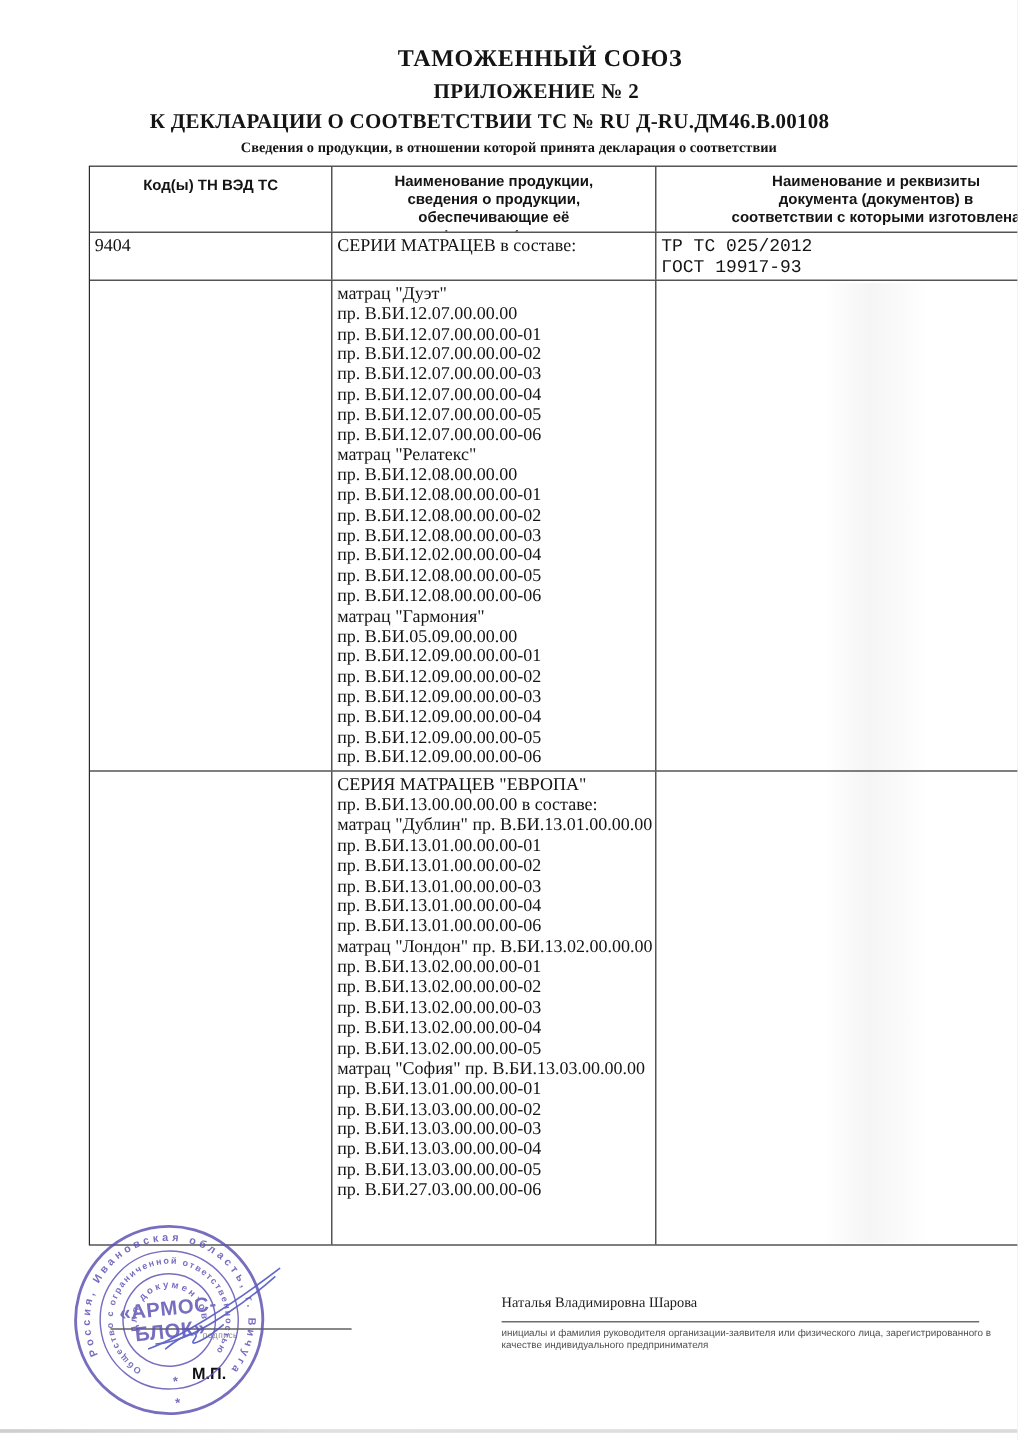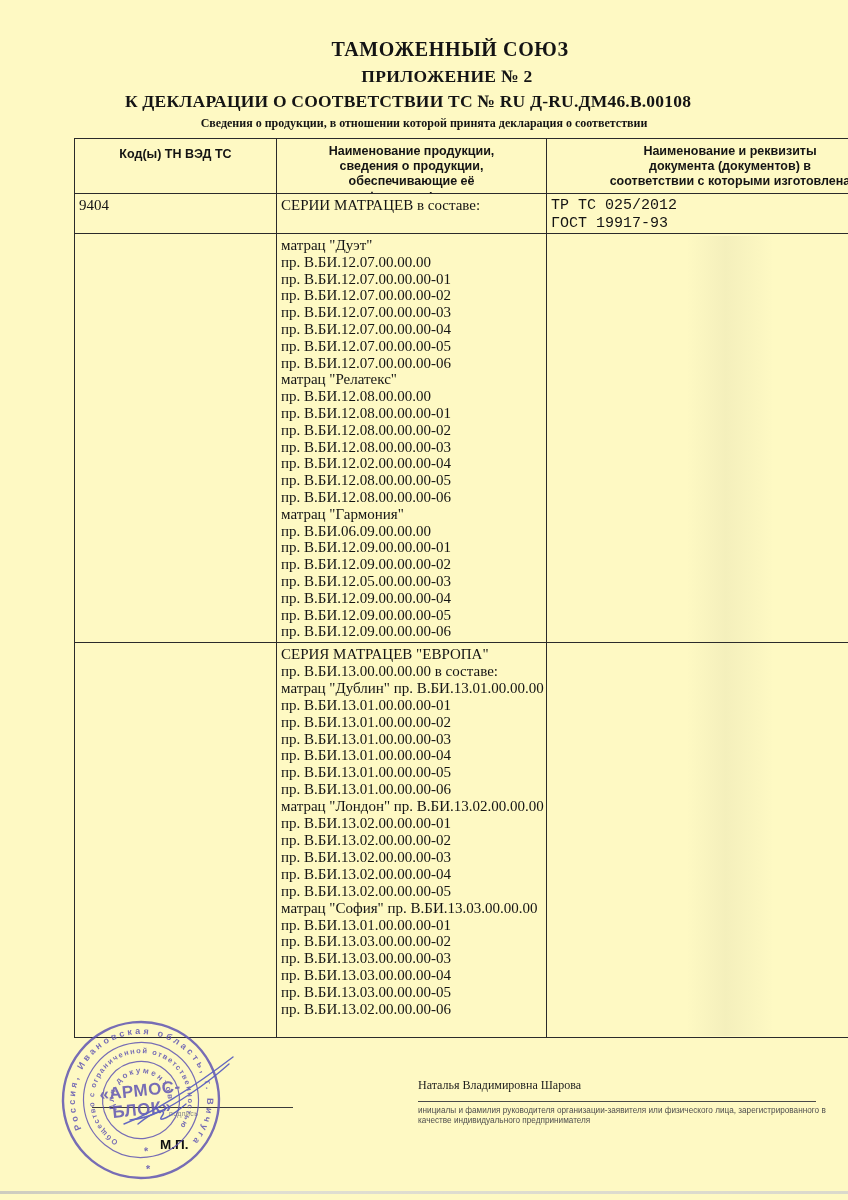--- a/index.html
+++ b/index.html
@@ -1,18 +1,18 @@
 <!DOCTYPE html>
 <html><head>
 <meta charset="utf-8">
 <style>
   html,body{margin:0;padding:0;background:#e8e8e8;}
   .page{
     position:relative;width:848px;height:1200px;margin:0 auto;
-    background:#fef9c3;overflow:hidden;
+    background:#ffffff;overflow:hidden;
     font-family:"Liberation Serif","DejaVu Serif",serif;color:#141414;
   }
   
   .hline{position:absolute;width:100%;text-align:center;font-weight:bold;white-space:nowrap;}
   .h1{top:38px;left:26px;font-size:20px;letter-spacing:.6px;}
   .h2{top:66px;left:23px;font-size:17.5px;letter-spacing:.3px;}
   .h3{top:91px;left:-16px;font-size:17.5px;letter-spacing:.2px;}
   .h4{top:116px;left:0;font-size:12px;}
   
   .tbl{position:absolute;left:74px;top:138px;width:840px;height:900px;
@@ -110,56 +110,55 @@
           <div class="cell-line">пр. В.БИ.12.07.00.00.00-06</div>
           <div class="cell-line">матрац "Релатекс"</div>
           <div class="cell-line">пр. В.БИ.12.08.00.00.00</div>
           <div class="cell-line">пр. В.БИ.12.08.00.00.00-01</div>
           <div class="cell-line">пр. В.БИ.12.08.00.00.00-02</div>
           <div class="cell-line">пр. В.БИ.12.08.00.00.00-03</div>
           <div class="cell-line">пр. В.БИ.12.02.00.00.00-04</div>
           <div class="cell-line">пр. В.БИ.12.08.00.00.00-05</div>
           <div class="cell-line">пр. В.БИ.12.08.00.00.00-06</div>
           <div class="cell-line">матрац "Гармония"</div>
-          <div class="cell-line">пр. В.БИ.06.09.00.00.00</div>
+          <div class="cell-line">пр. В.БИ.05.09.00.00.00</div>
           <div class="cell-line">пр. В.БИ.12.09.00.00.00-01</div>
           <div class="cell-line">пр. В.БИ.12.09.00.00.00-02</div>
-          <div class="cell-line">пр. В.БИ.12.05.00.00.00-03</div>
+          <div class="cell-line">пр. В.БИ.12.09.00.00.00-03</div>
           <div class="cell-line">пр. В.БИ.12.09.00.00.00-04</div>
           <div class="cell-line">пр. В.БИ.12.09.00.00.00-05</div>
           <div class="cell-line">пр. В.БИ.12.09.00.00.00-06</div>
         </div>
       <div class="tcell c3"></div>
     </div>
 
     <div class="trow r3">
       <div class="tcell c1"></div>
       <div class="tcell c2 listcell">
           <div class="cell-line">СЕРИЯ МАТРАЦЕВ "ЕВРОПА"</div>
           <div class="cell-line">пр. В.БИ.13.00.00.00.00 в составе:</div>
           <div class="cell-line">матрац "Дублин" пр. В.БИ.13.01.00.00.00</div>
           <div class="cell-line">пр. В.БИ.13.01.00.00.00-01</div>
           <div class="cell-line">пр. В.БИ.13.01.00.00.00-02</div>
           <div class="cell-line">пр. В.БИ.13.01.00.00.00-03</div>
           <div class="cell-line">пр. В.БИ.13.01.00.00.00-04</div>
-          <div class="cell-line">пр. В.БИ.13.01.00.00.00-05</div>
           <div class="cell-line">пр. В.БИ.13.01.00.00.00-06</div>
           <div class="cell-line">матрац "Лондон" пр. В.БИ.13.02.00.00.00</div>
           <div class="cell-line">пр. В.БИ.13.02.00.00.00-01</div>
           <div class="cell-line">пр. В.БИ.13.02.00.00.00-02</div>
           <div class="cell-line">пр. В.БИ.13.02.00.00.00-03</div>
           <div class="cell-line">пр. В.БИ.13.02.00.00.00-04</div>
           <div class="cell-line">пр. В.БИ.13.02.00.00.00-05</div>
           <div class="cell-line">матрац "София" пр. В.БИ.13.03.00.00.00</div>
           <div class="cell-line">пр. В.БИ.13.01.00.00.00-01</div>
           <div class="cell-line">пр. В.БИ.13.03.00.00.00-02</div>
           <div class="cell-line">пр. В.БИ.13.03.00.00.00-03</div>
           <div class="cell-line">пр. В.БИ.13.03.00.00.00-04</div>
           <div class="cell-line">пр. В.БИ.13.03.00.00.00-05</div>
-          <div class="cell-line">пр. В.БИ.13.02.00.00.00-06</div>
+          <div class="cell-line">пр. В.БИ.27.03.00.00.00-06</div>
         </div>
       <div class="tcell c3"></div>
     </div>
   </div>
 
   <div class="sig-line-left"></div>
   <div class="podpis">подпись</div>
   <div class="mp">М.П.</div>
   <div class="signer-name">Наталья Владимировна Шарова</div>
   <div class="name-line"></div>

